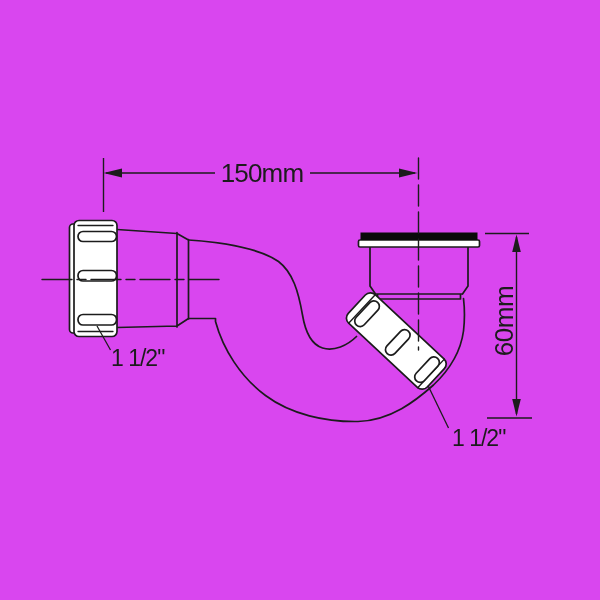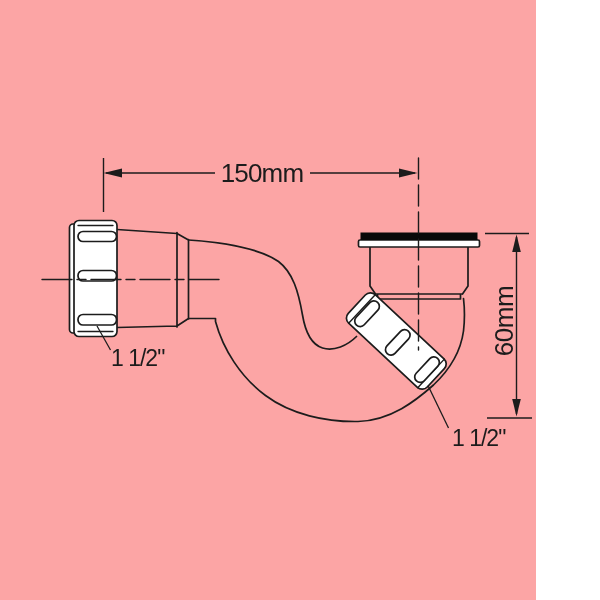--- a/index.html
+++ b/index.html
@@ -1,16 +1,16 @@
 <!DOCTYPE html>
 <html><head>
 <meta charset="utf-8">
 <style>
   html,body{margin:0;padding:0;background:#ffffff;}
-  .stage{position:relative;width:536px;height:600px;background:#fca5a5;overflow:hidden;}
+  .stage{position:relative;width:600px;height:600px;background:#d946ef;overflow:hidden;}
   svg{display:block;}
   text{font-family:"Liberation Sans","DejaVu Sans",sans-serif;}
   .dim-text{font-size:26px;letter-spacing:-0.8px;}
   .dim-text-vert{font-size:26px;letter-spacing:-0.5px;}
   .callout-text{font-size:23px;letter-spacing:-1px;}
 </style>
 </head>
 <body>
 
 <div class="stage">

